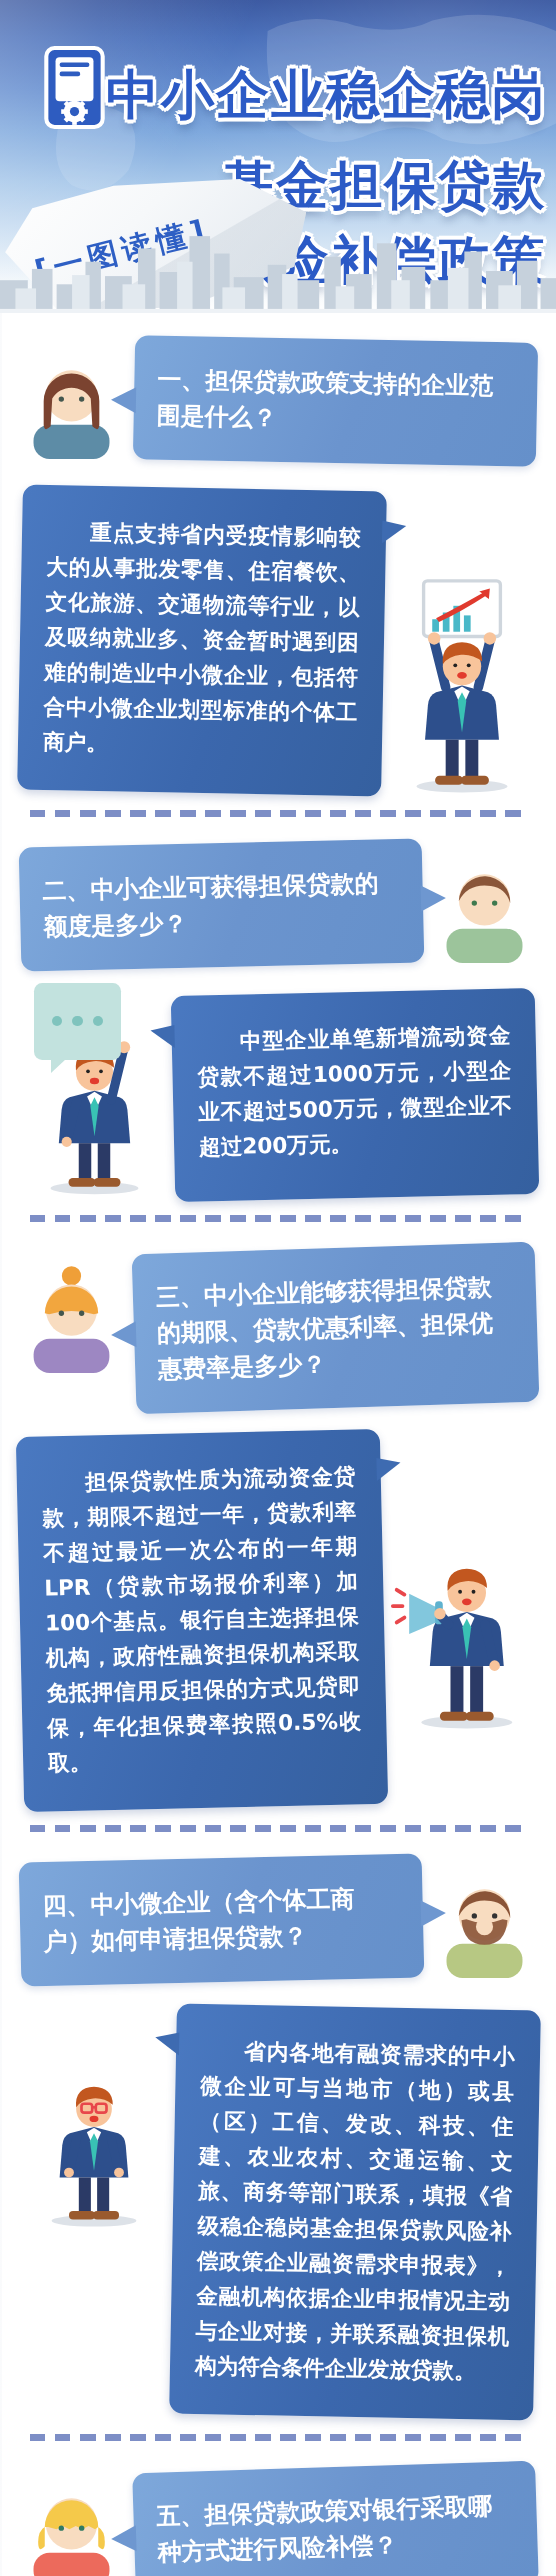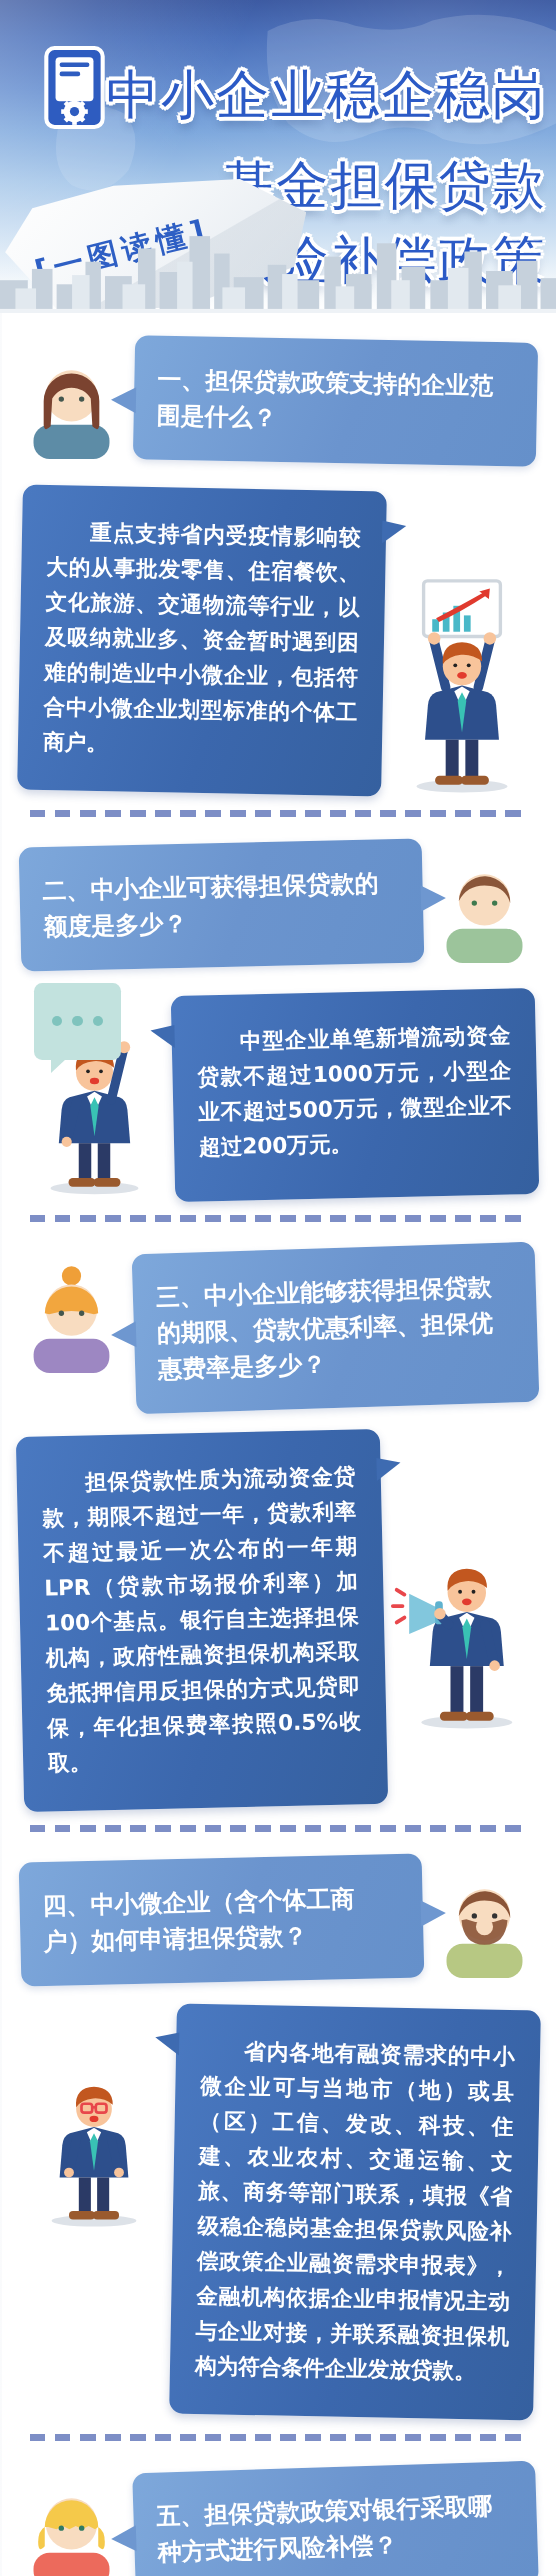--- a/index.html
+++ b/index.html
@@ -6,21 +6,21 @@
   body{width:556px;font-family:"DejaVu Sans","Liberation Sans",sans-serif;}
   .page{width:556px;position:relative;background:
     linear-gradient(90deg, rgba(226,231,239,.18) 0 2.1px, rgba(255,255,255,0) 2.1px 49px);}
   
   .header{height:313px;position:relative;overflow:hidden;
     background:linear-gradient(180deg,#2e4e9b 0%,#3f67b6 12%,#5b86cc 28%,#7ba6dc 42%,#a5c6e9 58%,#cfe1f3 76%,#f2f7fb 90%,#ffffff 100%);}
   .rays{position:absolute;inset:0;pointer-events:none;
     background:linear-gradient(118deg,rgba(255,255,255,.28) 0%,rgba(255,255,255,0) 36%),
                radial-gradient(ellipse at 78% 6%, rgba(255,255,255,.15), transparent 55%);}
   .worldmap{position:absolute;inset:0;opacity:.16;}
-  .hdr-title{position:absolute;right:9.3px;color:#2b5ac6;font-weight:normal;letter-spacing:2.1px;white-space:nowrap;
+  .hdr-title{position:absolute;right:9.3px;color:#2b5ac6;font-weight:bold;letter-spacing:2.1px;white-space:nowrap;
     text-shadow:-2.6px -2.6px 0 #fff,2.6px -2.6px 0 #fff,-2.6px 2.6px 0 #fff,2.6px 2.6px 0 #fff,-3.6px 0 0 #fff,3.6px 0 0 #fff,0 -3.6px 0 #fff,0 3.6px 0 #fff,0 6.7px 8.2px rgba(20,40,90,.35);}
   .t1{top:60px;font-size:53px;}
   .t2{top:151px;font-size:52px;}
   .t3{top:226px;font-size:52px;}
   .badge{position:absolute;left:5.2px;top:179px;width:301px;height:133px;
     clip-path:polygon(0% 55%,9% 22%,36% 5%,78% 0%,100% 25%,96% 66%,60% 96%,18% 100%);
     background:linear-gradient(135deg,#ffffff 0%,#f6f8fa 40%,#e8edf2 78%,#dde4ea 100%);}
   .badge-facet{position:absolute;left:0;top:0;width:100%;height:100%;
     background:linear-gradient(62deg,rgba(205,214,222,.55) 0 1px,transparent 1px 100%) ,
                linear-gradient(150deg,transparent 58%,rgba(203,212,221,.45) 58.4%);}

